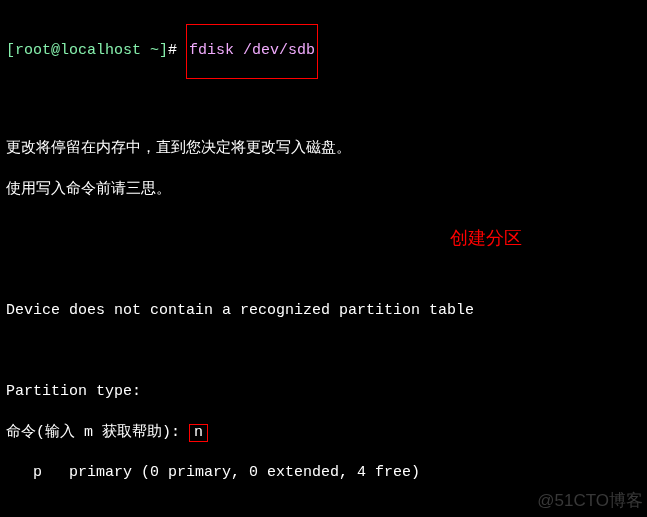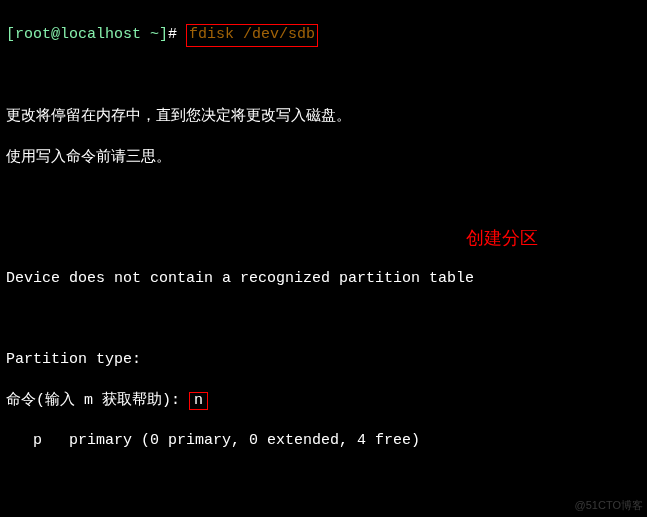--- a/index.html
+++ b/index.html
@@ -16,47 +16,46 @@
     position: relative;
   }
   .terminal {
     padding: 4px 6px;
     box-sizing: border-box;
     white-space: pre-wrap;
   }
   .prompt-user { color: #86efac; font-family: Liberation Mono, monospace; }
   .prompt-hash { color: #ffffff; }
   .cmd {
-    color: #a16207;
+    color: #f0abfc;
     border: 1px solid #ff0000;
-    padding: 0 2px;
+    padding: 16px 2px;
     display: inline-block;
   }
   .box-red {
     border: 1px solid #ff0000;
     padding: 0 4px;
     display: inline-block;
     min-width: 8px;
     line-height: 1.1;
   }
   .annotation {
     color: #ff0000;
     font-family: "Microsoft YaHei", "SimSun", sans-serif;
     position: absolute;
     font-size: 18px;
     left: 450px;
     top: 226px;
-    margin-left: 16px;
   }
   .watermark {
     position: absolute;
     right: 4px;
     bottom: 4px;
     color: #666;
-    font-size: 11px;
+    font-size: 17px;
     font-family: "Microsoft YaHei", sans-serif;
     opacity: 0.55;
   }
   .line { display: block; }
   .blank { height: 1.35em; }
 </style>
 </head>
 <body>
 
 <div class="terminal">

